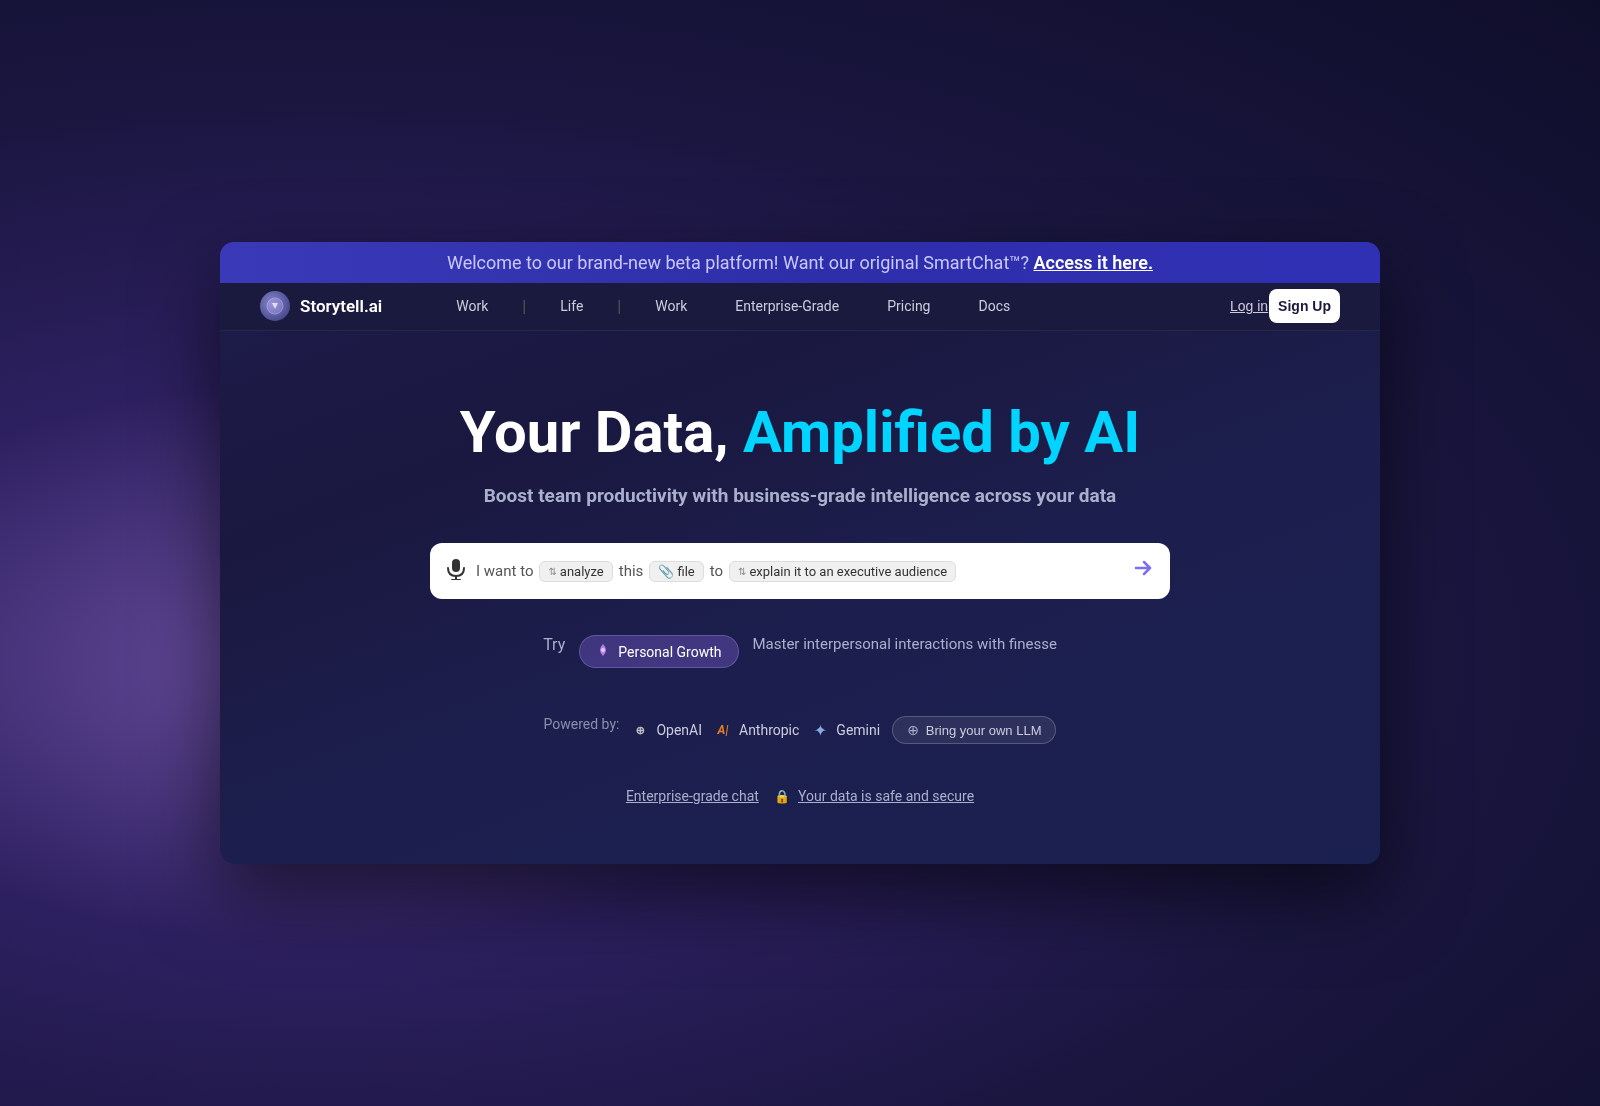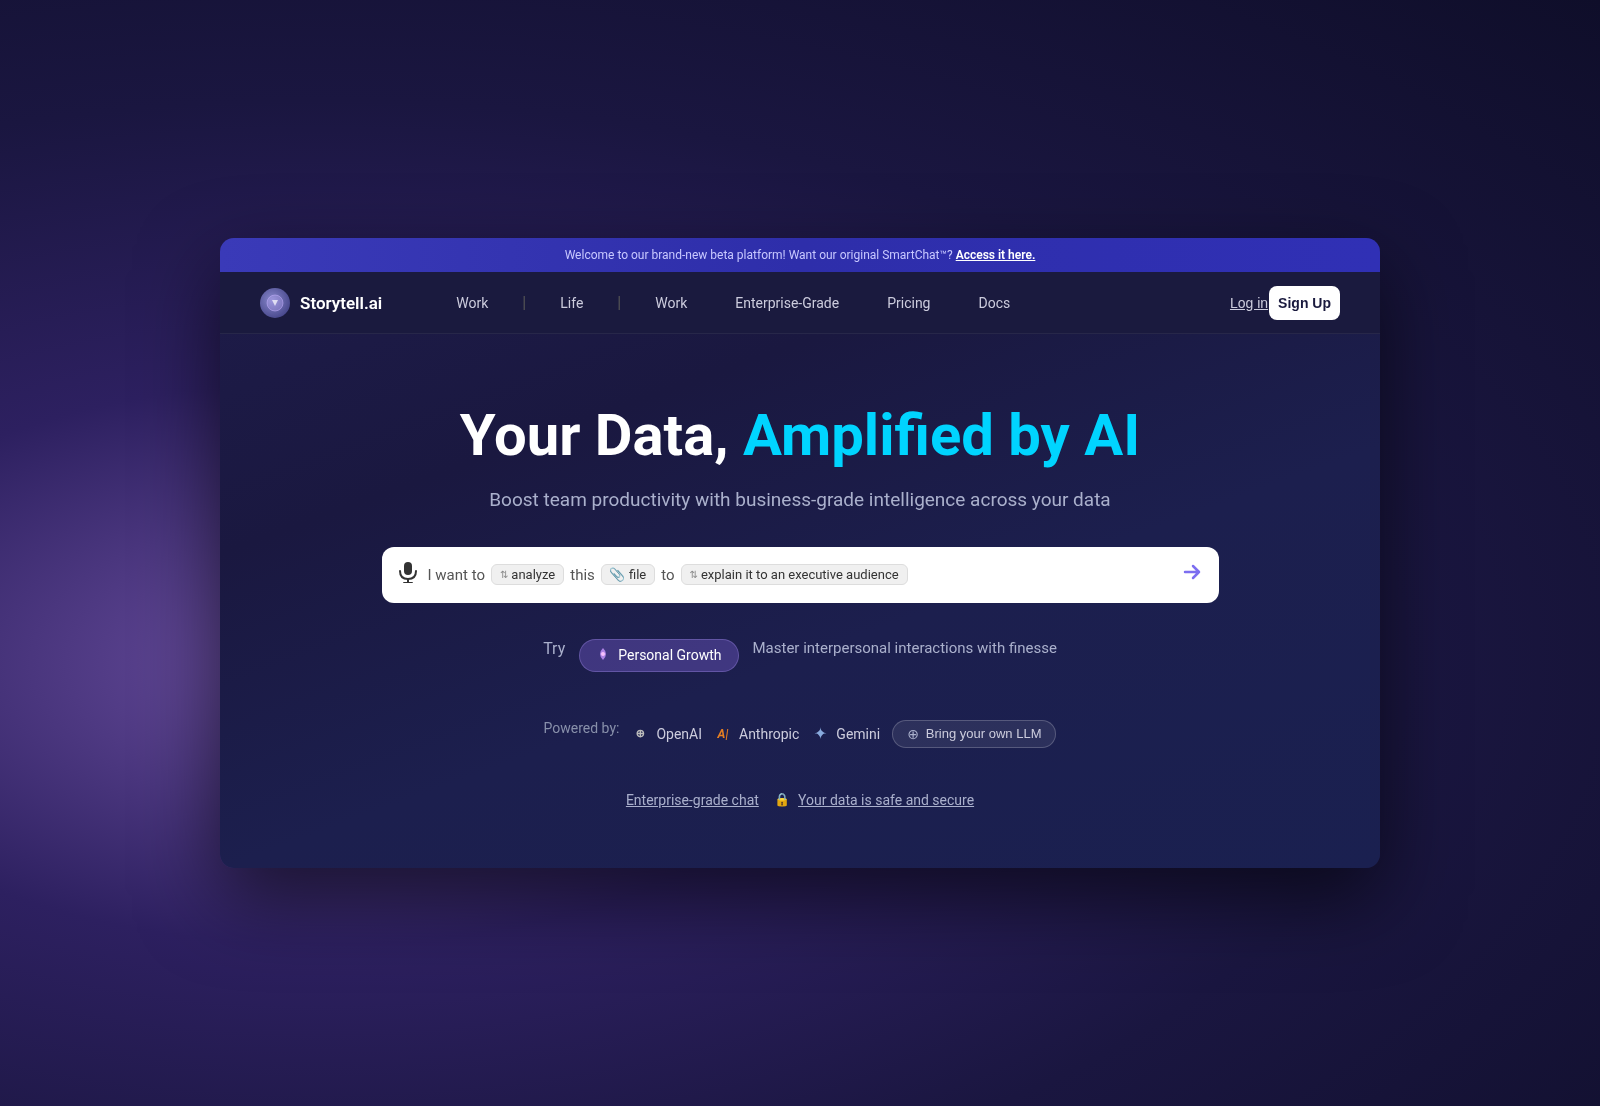--- a/index.html
+++ b/index.html
@@ -21,35 +21,35 @@
       border-radius: 14px;
       overflow: hidden;
       box-shadow: 0 30px 80px rgba(0,0,0,0.6);
     }
 
     
     .banner {
       background: linear-gradient(90deg, #3a3ab8 0%, #2e2eaa 50%, #3030b5 100%);
       padding: 10px 20px;
       text-align: center;
-      font-size: 12px;
+      font-size: 18px;
       color: #c8c8ff;
     }
     .banner a {
       color: #ffffff;
       font-weight: 600;
       text-decoration: underline;
       cursor: pointer;
     }
 
     
     .navbar {
       background: #1a1a3e;
       padding: 0 40px;
-      height: 62px;
+      height: 48px;
       display: flex;
       align-items: center;
       border-bottom: 1px solid rgba(255,255,255,0.06);
     }
     .logo {
       display: flex;
       align-items: center;
       gap: 10px;
       margin-right: 60px;
     }
@@ -130,31 +130,31 @@
       margin-bottom: 20px;
     }
     .hero-title-accent {
       color: #00d4ff;
     }
 
     .hero-subtitle {
       font-size: 19px;
       color: #aab0cc;
       margin-bottom: 36px;
-      font-weight: 400;
+      font-weight: 700;
     }
 
     
     .search-bar {
       background: white;
       border-radius: 12px;
       padding: 14px 16px 14px 16px;
       display: flex;
       align-items: center;
-      width: 837px;
+      width: 740px;
       gap: 10px;
       margin-bottom: 36px;
     }
     .mic-icon {
       font-size: 20px;
       color: #333;
       cursor: pointer;
       flex-shrink: 0;
     }
     .search-text {

